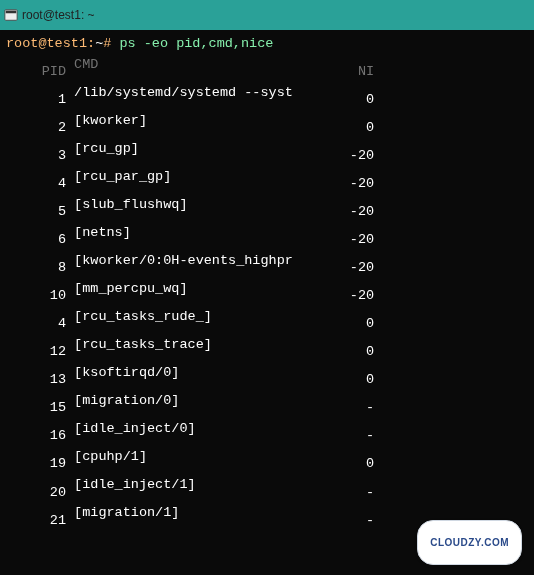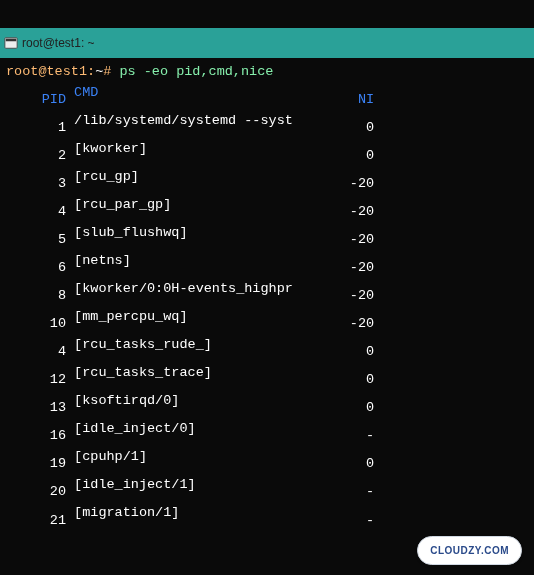--- a/index.html
+++ b/index.html
@@ -1,29 +1,29 @@
 <!DOCTYPE html>
 <html><head>
   <meta charset="utf-8">
   <style>
     * { margin:0; padding:0; box-sizing:border-box; }
     body { width:534px; height:575px; background:#0a0a0a; font-family:"Courier New",monospace; font-size:13.5px; position:relative; overflow:hidden; }
-    .titlebar { background:#2aa198; height:22px; display:flex; align-items:center; padding:15px 4px;margin-top:28px; }
+    .titlebar { background:#2aa198; height:22px; display:flex; align-items:center; padding:15px 4px; }
     .titlebar .icon { width:14px; height:14px; margin-right:4px; display:flex; align-items:center; justify-content:center; color:#333; }
     .titlebar .title-text { color:#222; font-family:Arial,Helvetica,sans-serif; font-size:12px; }
     .terminal { background:#0a0a0a; padding:4px 6px 10px 6px; }
     .term-line { white-space:pre; line-height:1.52; color:#fff; }
     .prompt-user { color:#fdba74; }
     .prompt-path { color:#ffffff; }
     .cmd-text { color:#86efac; }
-    .header-line { color:#3b82f6; }
+    .header-line { color:#737373; }
     .pid-col { display:inline-block; width:60px; text-align:right; }
     .cmd-col { display:inline-block; width:260px; text-align:left; overflow:hidden; }
     .nice-col { display:inline-block; width:40px; text-align:right; }
-    .watermark { position:absolute; right:12px; bottom:10px; background:#fff; border:1px solid #d0d8e2; border-radius:16px; padding:8px 12px; font-family:Arial,Helvetica,sans-serif; font-size:10px; font-weight:600; color:#2a4a8a; letter-spacing:0.5px; box-shadow:0 1px 3px rgba(0,0,0,0.15); }
+    .watermark { position:absolute; right:12px; bottom:10px; background:#fff; border:1px solid #d0d8e2; border-radius:16px; padding:16px 12px; font-family:Arial,Helvetica,sans-serif; font-size:10px; font-weight:600; color:#2a4a8a; letter-spacing:0.5px; box-shadow:0 1px 3px rgba(0,0,0,0.15); }
   </style>
 </head>
 <body>
 
 <div class="titlebar">
   <span class="icon">
     <svg width="14" height="14" viewBox="0 0 16 16">
         <rect x="1" y="2" width="14" height="12" rx="1" fill="#eee" stroke="#444" stroke-width="1"></rect>
         <rect x="2" y="3" width="12" height="3" fill="#333"></rect>
       </svg>
@@ -42,20 +42,21 @@
       <div class="term-line"><span class="pid-col">2</span> <span class="cmd-col">[kworker]</span><span class="nice-col">0</span></div>
       <div class="term-line"><span class="pid-col">3</span> <span class="cmd-col">[rcu_gp]</span><span class="nice-col">-20</span></div>
       <div class="term-line"><span class="pid-col">4</span> <span class="cmd-col">[rcu_par_gp]</span><span class="nice-col">-20</span></div>
       <div class="term-line"><span class="pid-col">5</span> <span class="cmd-col">[slub_flushwq]</span><span class="nice-col">-20</span></div>
       <div class="term-line"><span class="pid-col">6</span> <span class="cmd-col">[netns]</span><span class="nice-col">-20</span></div>
       <div class="term-line"><span class="pid-col">8</span> <span class="cmd-col">[kworker/0:0H-events_highpr</span><span class="nice-col">-20</span></div>
       <div class="term-line"><span class="pid-col">10</span> <span class="cmd-col">[mm_percpu_wq]</span><span class="nice-col">-20</span></div>
       <div class="term-line"><span class="pid-col">4</span> <span class="cmd-col">[rcu_tasks_rude_]</span><span class="nice-col">0</span></div>
       <div class="term-line"><span class="pid-col">12</span> <span class="cmd-col">[rcu_tasks_trace]</span><span class="nice-col">0</span></div>
       <div class="term-line"><span class="pid-col">13</span> <span class="cmd-col">[ksoftirqd/0]</span><span class="nice-col">0</span></div>
+      <div class="term-line"><span class="pid-col">15</span> <span class="cmd-col">[migration/0]</span><span class="nice-col">-</span></div>
       <div class="term-line"><span class="pid-col">16</span> <span class="cmd-col">[idle_inject/0]</span><span class="nice-col">-</span></div>
       <div class="term-line"><span class="pid-col">19</span> <span class="cmd-col">[cpuhp/1]</span><span class="nice-col">0</span></div>
       <div class="term-line"><span class="pid-col">20</span> <span class="cmd-col">[idle_inject/1]</span><span class="nice-col">-</span></div>
       <div class="term-line"><span class="pid-col">21</span> <span class="cmd-col">[migration/1]</span><span class="nice-col">-</span></div>
     </div>
 
 </div>
 
 <div class="watermark">
   <span>CLOUDZY.COM</span>

